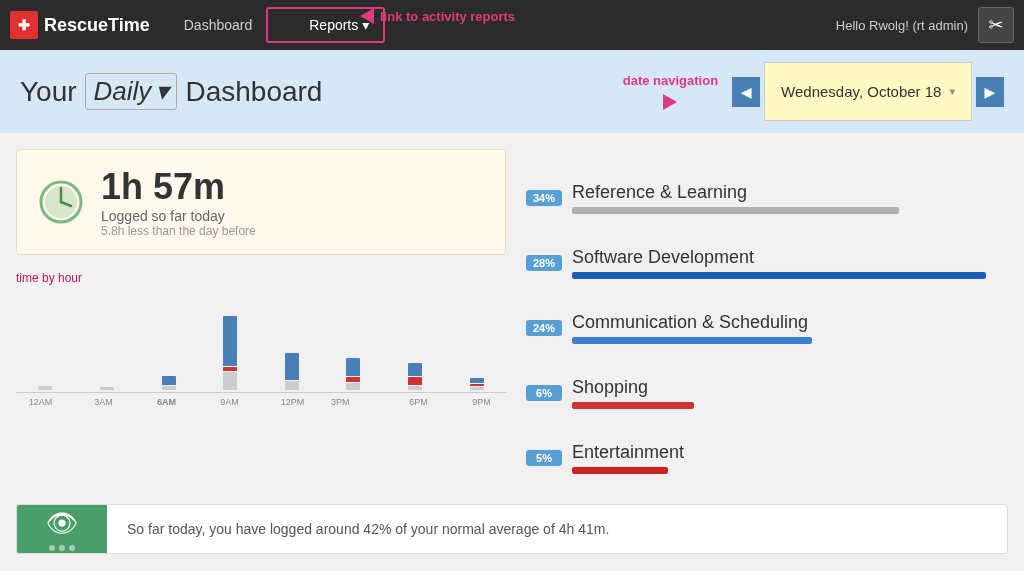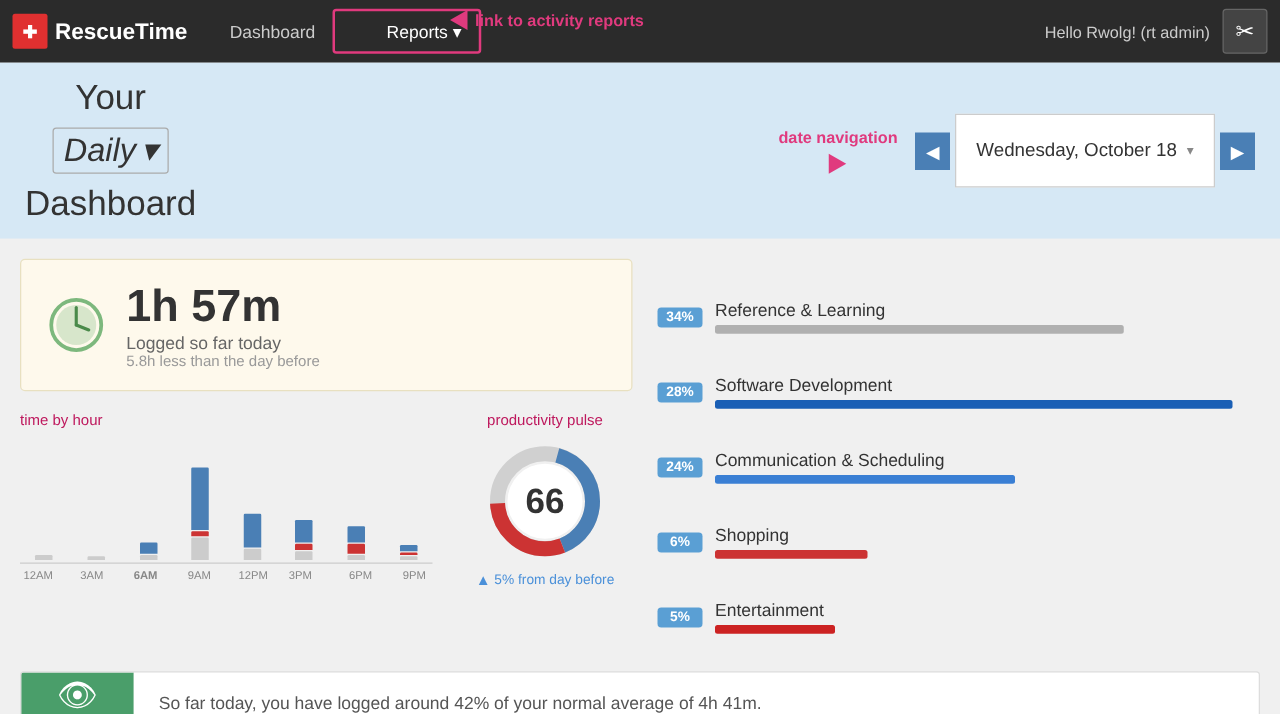--- a/index.html
+++ b/index.html
@@ -104,21 +104,20 @@
       display: flex;
       align-items: center;
       gap: 8px;
     }
     .subheader-title {
       font-size: 28px;
       color: #333;
       display: flex;
       align-items: center;
       gap: 8px;
-      flex-direction: column;
     }
     .daily-box {
       border: 1px solid #aaa;
       border-radius: 3px;
       padding: 2px 8px;
       font-size: 26px;
       font-style: italic;
       color: #333;
       display: flex;
       align-items: center;
@@ -153,21 +152,21 @@
       border: none;
       width: 28px;
       height: 30px;
       cursor: pointer;
       display: flex;
       align-items: center;
       justify-content: center;
       font-size: 14px;
     }
     .date-display {
-      background: #ffffff;
+      background: #fef9c3;
       border: 1px solid #ccc;
       padding: 20px 16px;
       font-size: 15px;
       color: #333;
       display: flex;
       align-items: center;
       gap: 8px;
     }
     .date-caret {
       font-size: 11px;
@@ -301,21 +300,21 @@
       color: white;
       font-size: 11px;
       font-weight: bold;
       padding: 2px 6px;
       border-radius: 3px;
       min-width: 36px;
       text-align: center;
       flex-shrink: 0;
     }
     .cat-name {
-      font-size: 14px;
+      font-size: 18px;
       color: #333;
       flex: 1;
     }
     .cat-bar-wrap {
       width: 100%;
       height: 7px;
       background: transparent;
       margin-top: 4px;
     }
     .cat-bar-fill {
@@ -480,40 +479,20 @@
             <span style="font-size: 9px; color: rgb(136, 136, 136); flex: 1 1 0%; text-align: center;">3AM</span>
             <span style="font-size: 9px; color: rgb(136, 136, 136); flex: 1 1 0%; text-align: center; font-weight: bold;">6AM</span>
             <span style="font-size: 9px; color: rgb(136, 136, 136); flex: 1 1 0%; text-align: center;">9AM</span>
             <span style="font-size: 9px; color: rgb(136, 136, 136); flex: 1 1 0%; text-align: center;">12PM</span>
             <span style="font-size: 9px; color: rgb(136, 136, 136); flex: 1 1 0%; text-align: left;">3PM</span>
             <span style="font-size: 9px; color: rgb(136, 136, 136); flex: 1 1 0%; text-align: center;">6PM</span>
             <span style="font-size: 9px; color: rgb(136, 136, 136); flex: 1 1 0%; text-align: center;">9PM</span>
           </div>
       </div>
 
-      <div class="donut-section">
-        <div class="chart-title">productivity pulse</div>
-        <div class="donut-container">
-          <svg width="100" height="100" viewBox="0 0 100 100">
-
-            <circle cx="50" cy="50" r="38" fill="none" stroke="#d0d0d0" stroke-width="12"></circle>
-
-            <circle cx="50" cy="50" r="38" fill="none" stroke="#4a7fb5" stroke-width="12" stroke-dasharray="95 144" stroke-dashoffset="-10" transform="rotate(-90 50 50)"></circle>
-
-            <circle cx="50" cy="50" r="38" fill="none" stroke="#cc3333" stroke-width="12" stroke-dasharray="72 167" stroke-dashoffset="-105" transform="rotate(-90 50 50)"></circle>
-
-            <circle cx="50" cy="50" r="30" fill="white"></circle>
-          </svg>
-          <div class="donut-number">66</div>
-        </div>
-        <div class="donut-footer">
-          <span class="up-arrow">▲</span>
-          <span>5% from day before</span>
-        </div>
-      </div>
     </div>
   </div>
 
   <div class="right-panel" id="categories-container">
       <div class="category-item">
         <div class="pct-badge">34%</div>
         <div class="category-block">
           <div class="cat-name">Reference &amp; Learning</div>
           <div class="cat-bar-wrap">
             <div class="cat-bar-fill" style="width: 75%; background: rgb(176, 176, 176);"></div>

